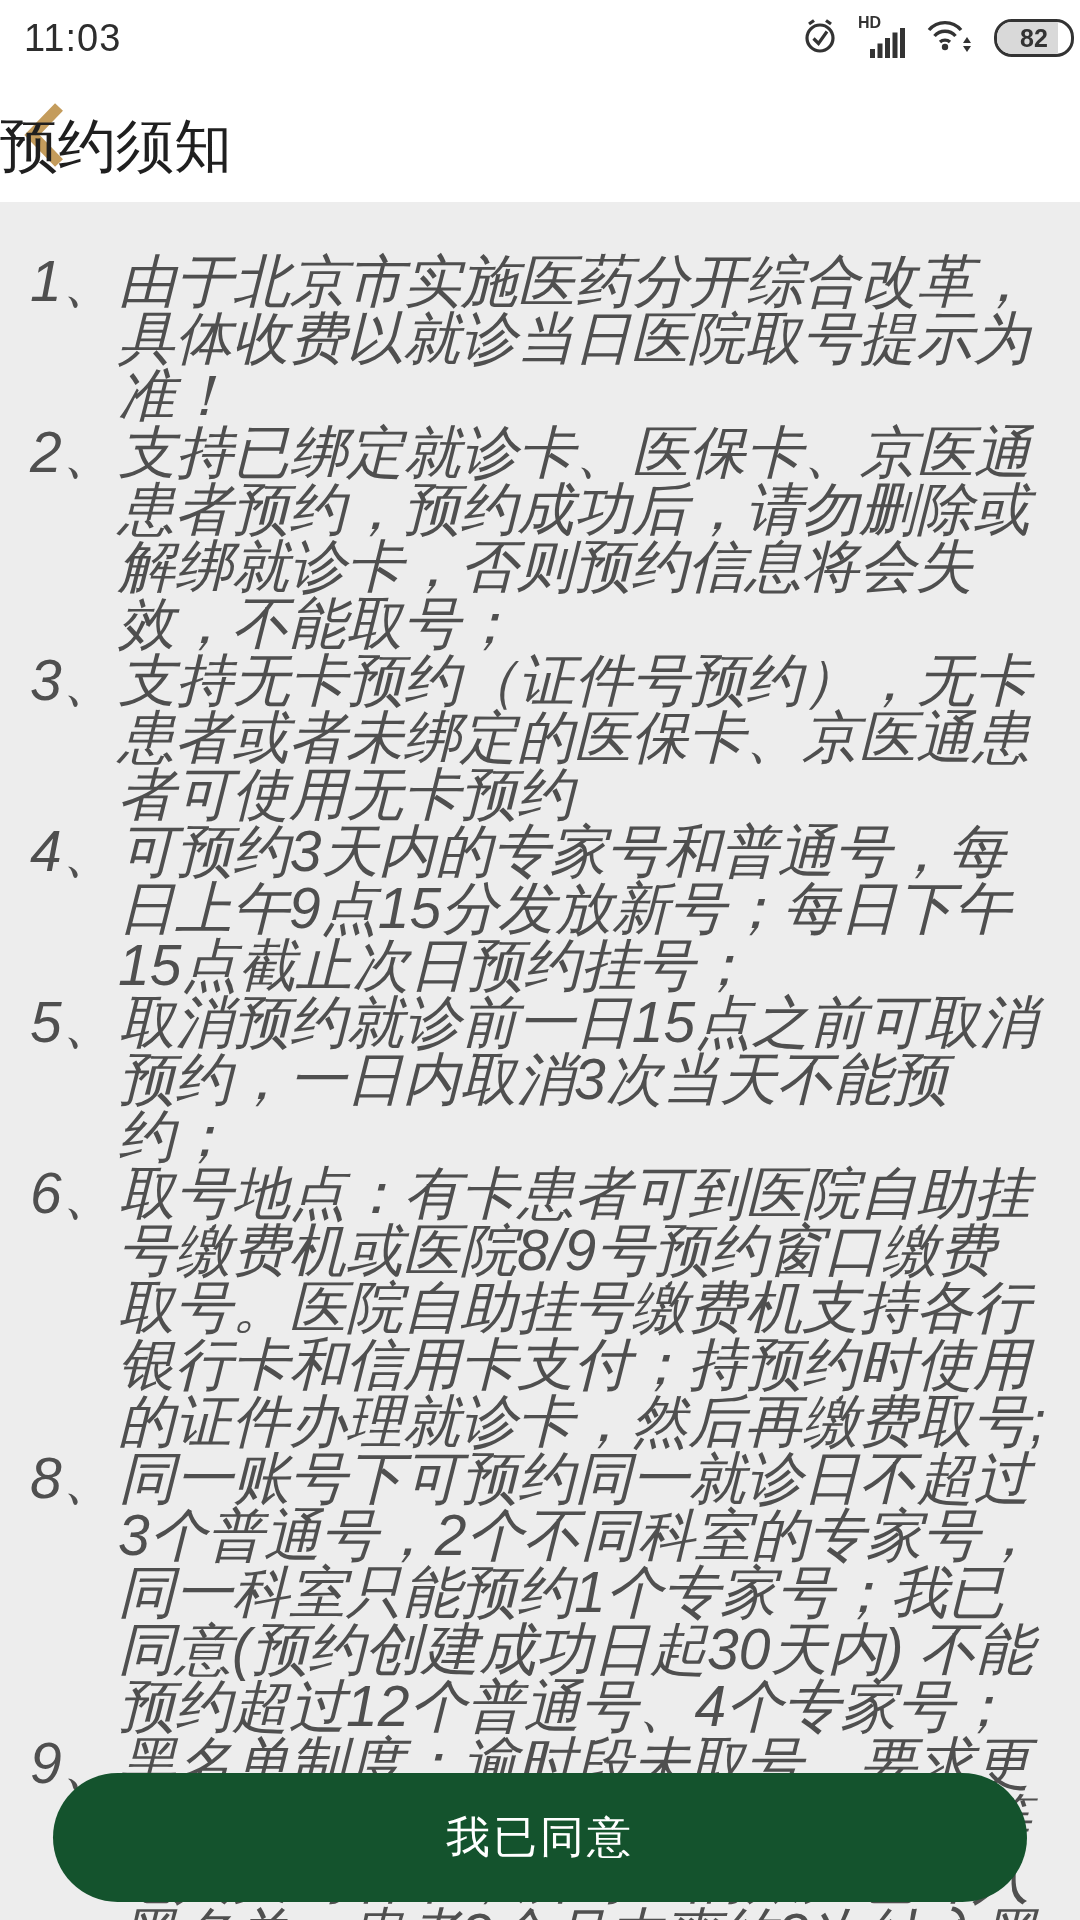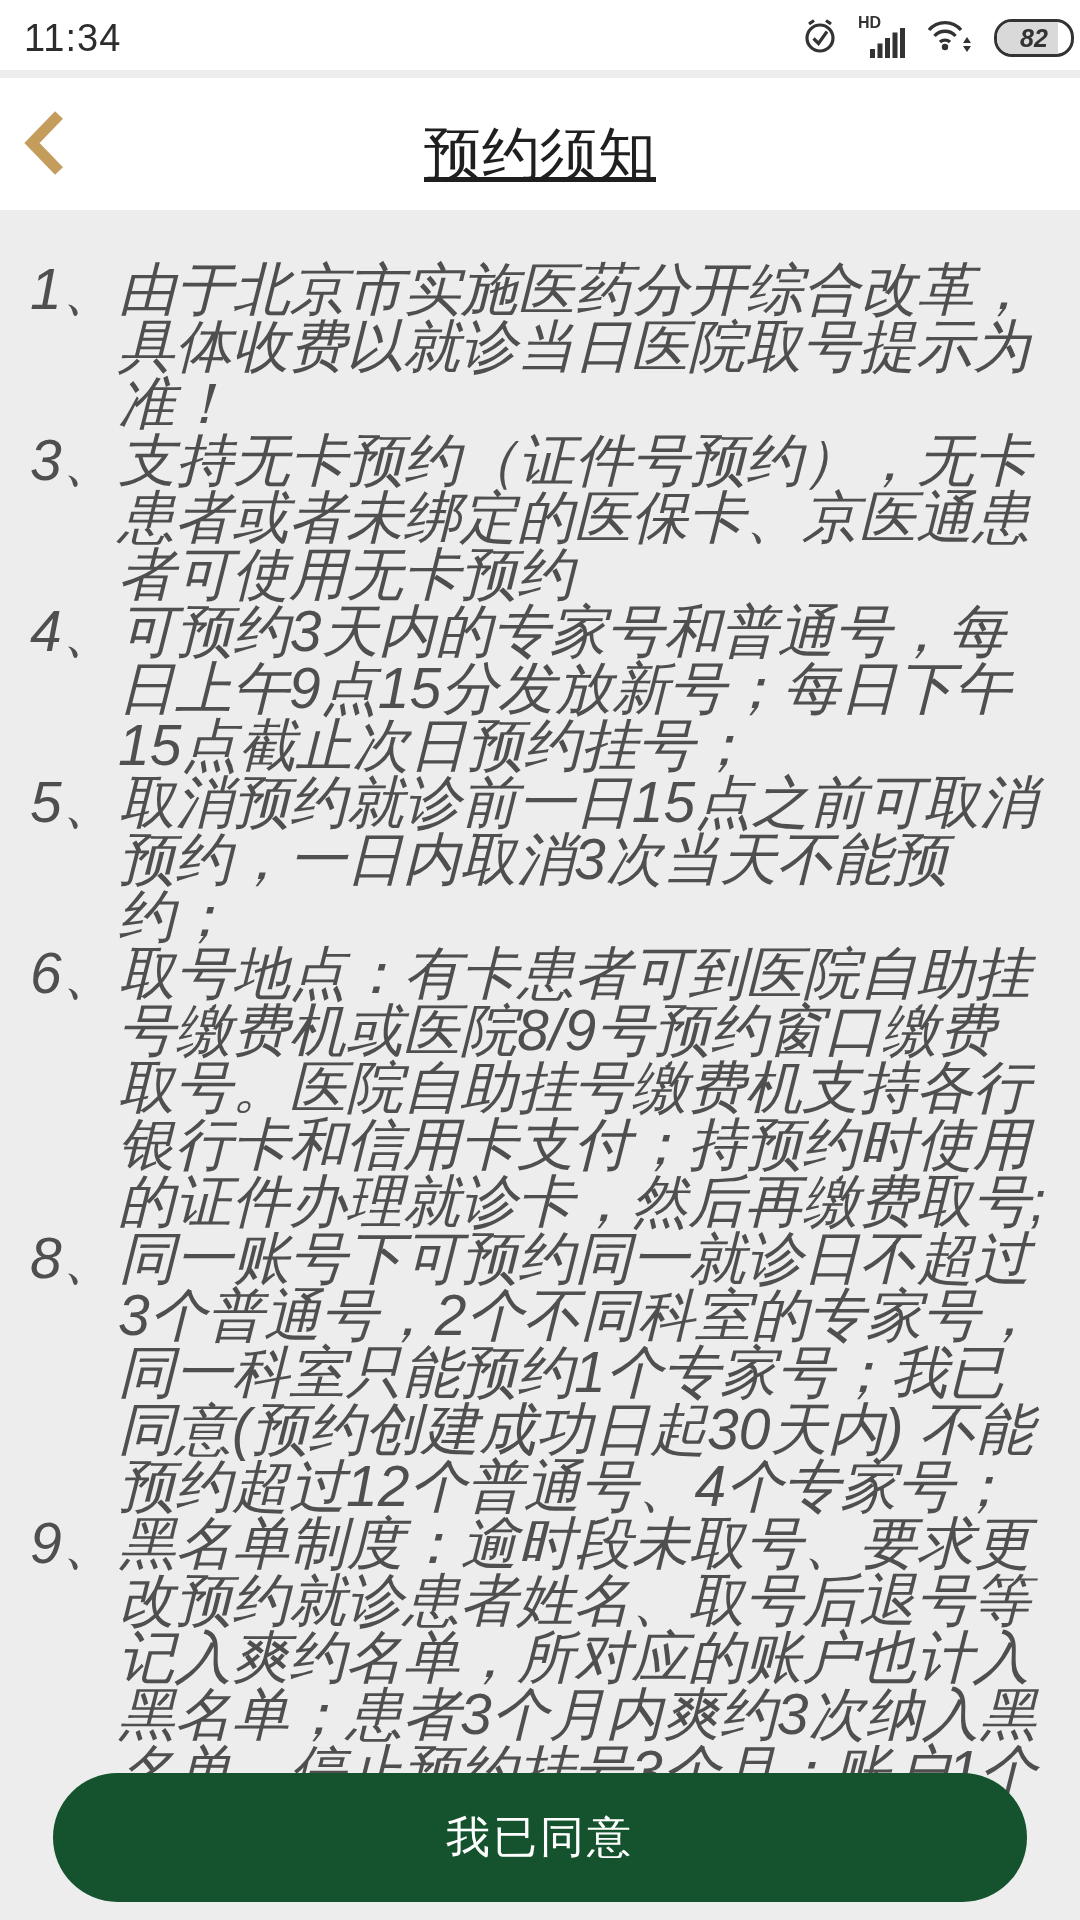--- a/index.html
+++ b/index.html
@@ -53,21 +53,20 @@
   .battery {
     position: relative;
     width: 74px;
     height: 32px;
     border: 3px solid #333333;
     border-radius: 18px;
     overflow: hidden;
     display: flex;
     align-items: center;
     justify-content: center;
-    font-style: italic;
   }
   .battery-fill {
     position: absolute;
     left: 0; top: 0; bottom: 0;
     width: 82%;
     background: #d9d9d9;
   }
   .battery-num {
     position: relative;
     font-size: 25px;
@@ -89,29 +88,27 @@
     height: 80px;
     background: transparent;
     border: none;
     padding: 0;
     cursor: pointer;
     display: flex;
     align-items: center;
     justify-content: center;
   }
   .page-title {
-    margin: 8px;
-    text-align: center;
+    margin: 0;
     font-size: 58px;
     font-weight: 400;
     color: #1f1f1f;
     line-height: 132px;
     position: relative;
     top: 10px;
-    text-decoration: underline;
   }
   .content {
     padding: 51px 34px 0 30px;
     box-sizing: border-box;
     color: #4f4f4f;
     font-size: 57px;
     line-height: 57px;
     font-style: italic;
   }
   .notice-item {
@@ -134,21 +131,21 @@
     cursor: pointer;
     display: flex;
     align-items: center;
     justify-content: center;
   }
 </style>
 </head>
 <body>
 
 <div class="statusbar">
-  <span class="status-time">11:34</span>
+  <span class="status-time">11:03</span>
   <div class="status-icons">
     <span>
       <svg width="36" height="38" viewBox="0 0 36 38">
         <g stroke="#333333" stroke-width="3.2" fill="none">
           <circle cx="18" cy="21" r="13"></circle>
           <path d="M7,7 L12,3.5"></path>
           <path d="M29,7 L24,3.5"></path>
           <path d="M11.5,21.5 L16.5,26.5 L25,14.5"></path>
         </g>
       </svg>
@@ -192,20 +189,21 @@
       <svg width="42" height="66" viewBox="0 0 42 66">
         <polyline points="36,5 9,33 36,61" fill="none" stroke="#c49c5c" stroke-width="11" stroke-linecap="butt" stroke-linejoin="miter"></polyline>
       </svg>
     </span>
   </button>
   <h1 class="page-title">预约须知</h1>
 </div>
 
 <div class="content">
   <div class="notice-item"><span>1、</span><span>由于北京市实施医药分开综合改革，具体收费以就诊当日医院取号提示为准！</span></div>
+  <div class="notice-item"><span>2、</span><span>支持已绑定就诊卡、医保卡、京医通患者预约，预约成功后，请勿删除或解绑就诊卡，否则预约信息将会失效，不能取号；</span></div>
   <div class="notice-item"><span>3、</span><span>支持无卡预约（证件号预约），无卡患者或者未绑定的医保卡、京医通患者可使用无卡预约</span></div>
   <div class="notice-item"><span>4、</span><span>可预约3天内的专家号和普通号，每日上午9点15分发放新号；每日下午15点截止次日预约挂号；</span></div>
   <div class="notice-item"><span>5、</span><span>取消预约就诊前一日15点之前可取消预约，一日内取消3次当天不能预约；</span></div>
   <div class="notice-item"><span>6、</span><span>取号地点：有卡患者可到医院自助挂号缴费机或医院8/9号预约窗口缴费取号。医院自助挂号缴费机支持各行银行卡和信用卡支付；持预约时使用的证件办理就诊卡，然后再缴费取号;</span></div>
   <div class="notice-item"><span>8、</span><span>同一账号下可预约同一就诊日不超过3个普通号，2个不同科室的专家号，同一科室只能预约1个专家号；我已同意(预约创建成功日起30天内) 不能预约超过12个普通号、4个专家号；</span></div>
   <div class="notice-item"><span>9、</span><span>黑名单制度：逾时段未取号、要求更改预约就诊患者姓名、取号后退号等记入爽约名单，所对应的账户也计入黑名单；患者3个月内爽约3次纳入黑名单，停止预约挂号3个月；账户1个月内爽约3次纳</span></div>
 </div>
 
 <button class="agree-button">我已同意</button>
 

